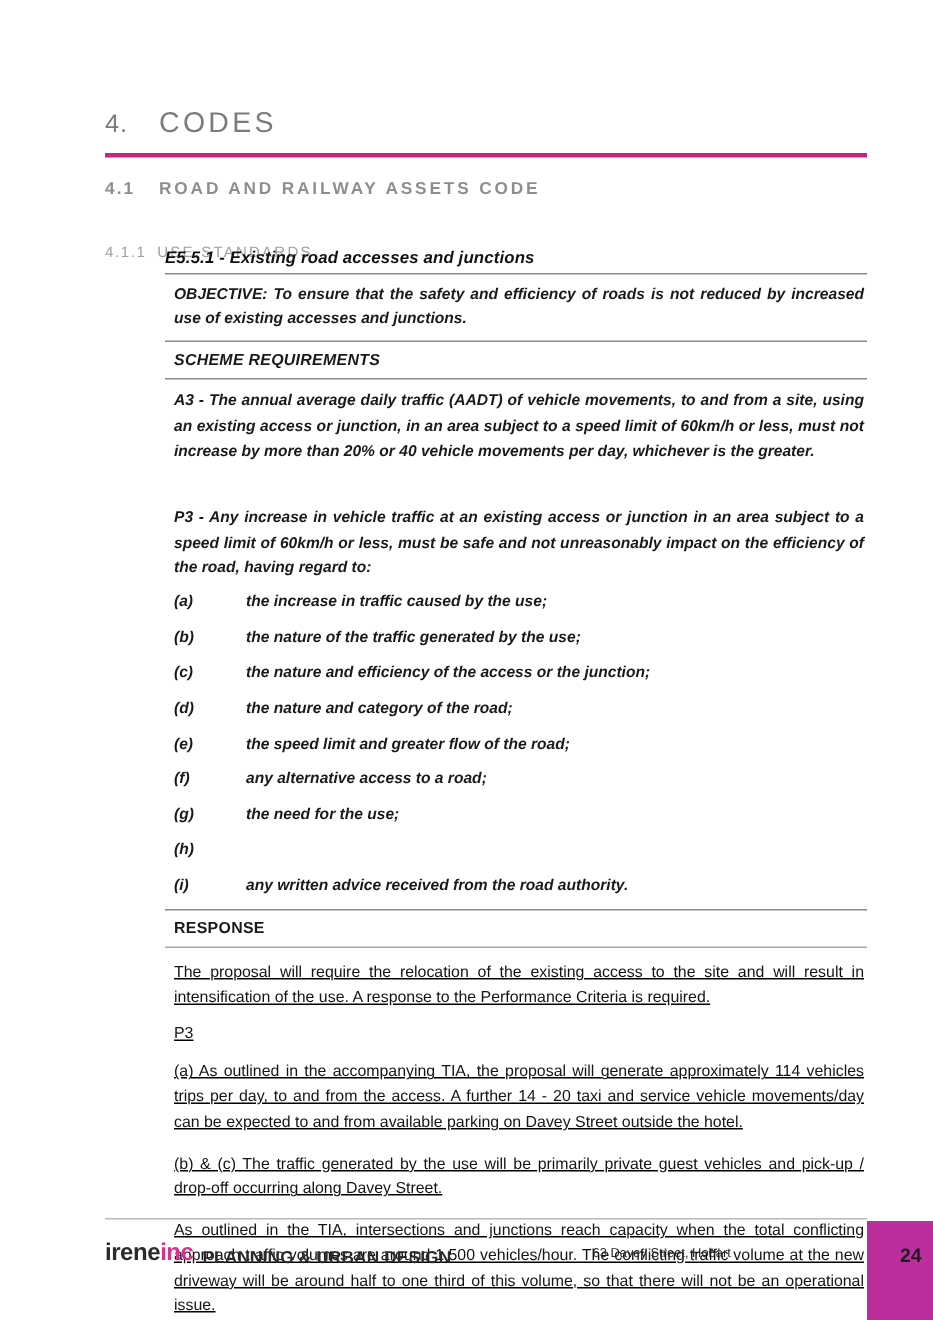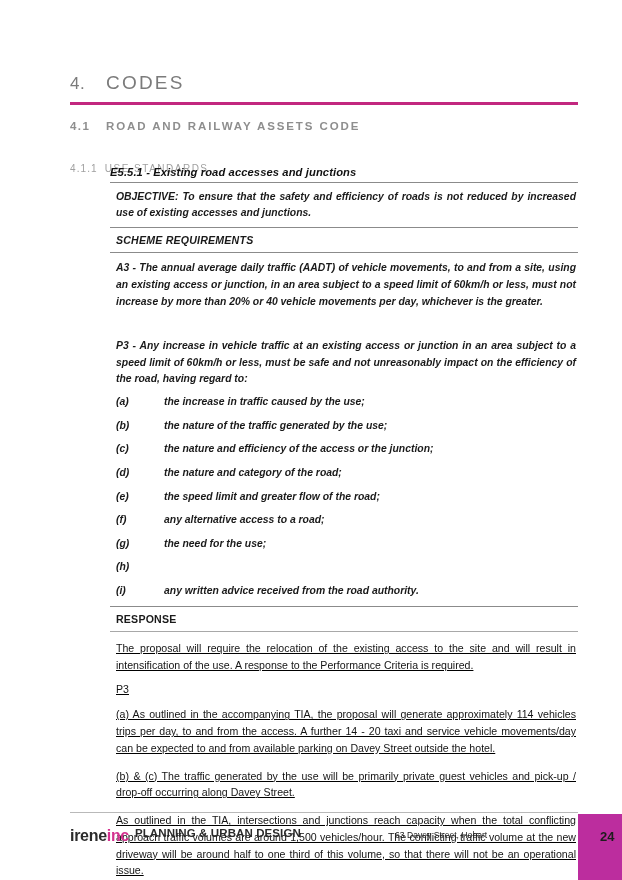--- a/index.html
+++ b/index.html
@@ -190,21 +190,21 @@
     position: absolute;
     left: 70px;
     top: 824px;
     width: 508px;
     height: 24px;
     display: flex;
     align-items: center;
   }
   .logo {
     display: flex;
-    align-items: flex-start;
+    align-items: flex-end;
     white-space: nowrap;
   }
   .logo-irene {
     font-size: 16px;
     font-weight: bold;
     color: #2b2b2b;
     letter-spacing: -0.3px;
   }
   .logo-inc {
     font-size: 16px;

